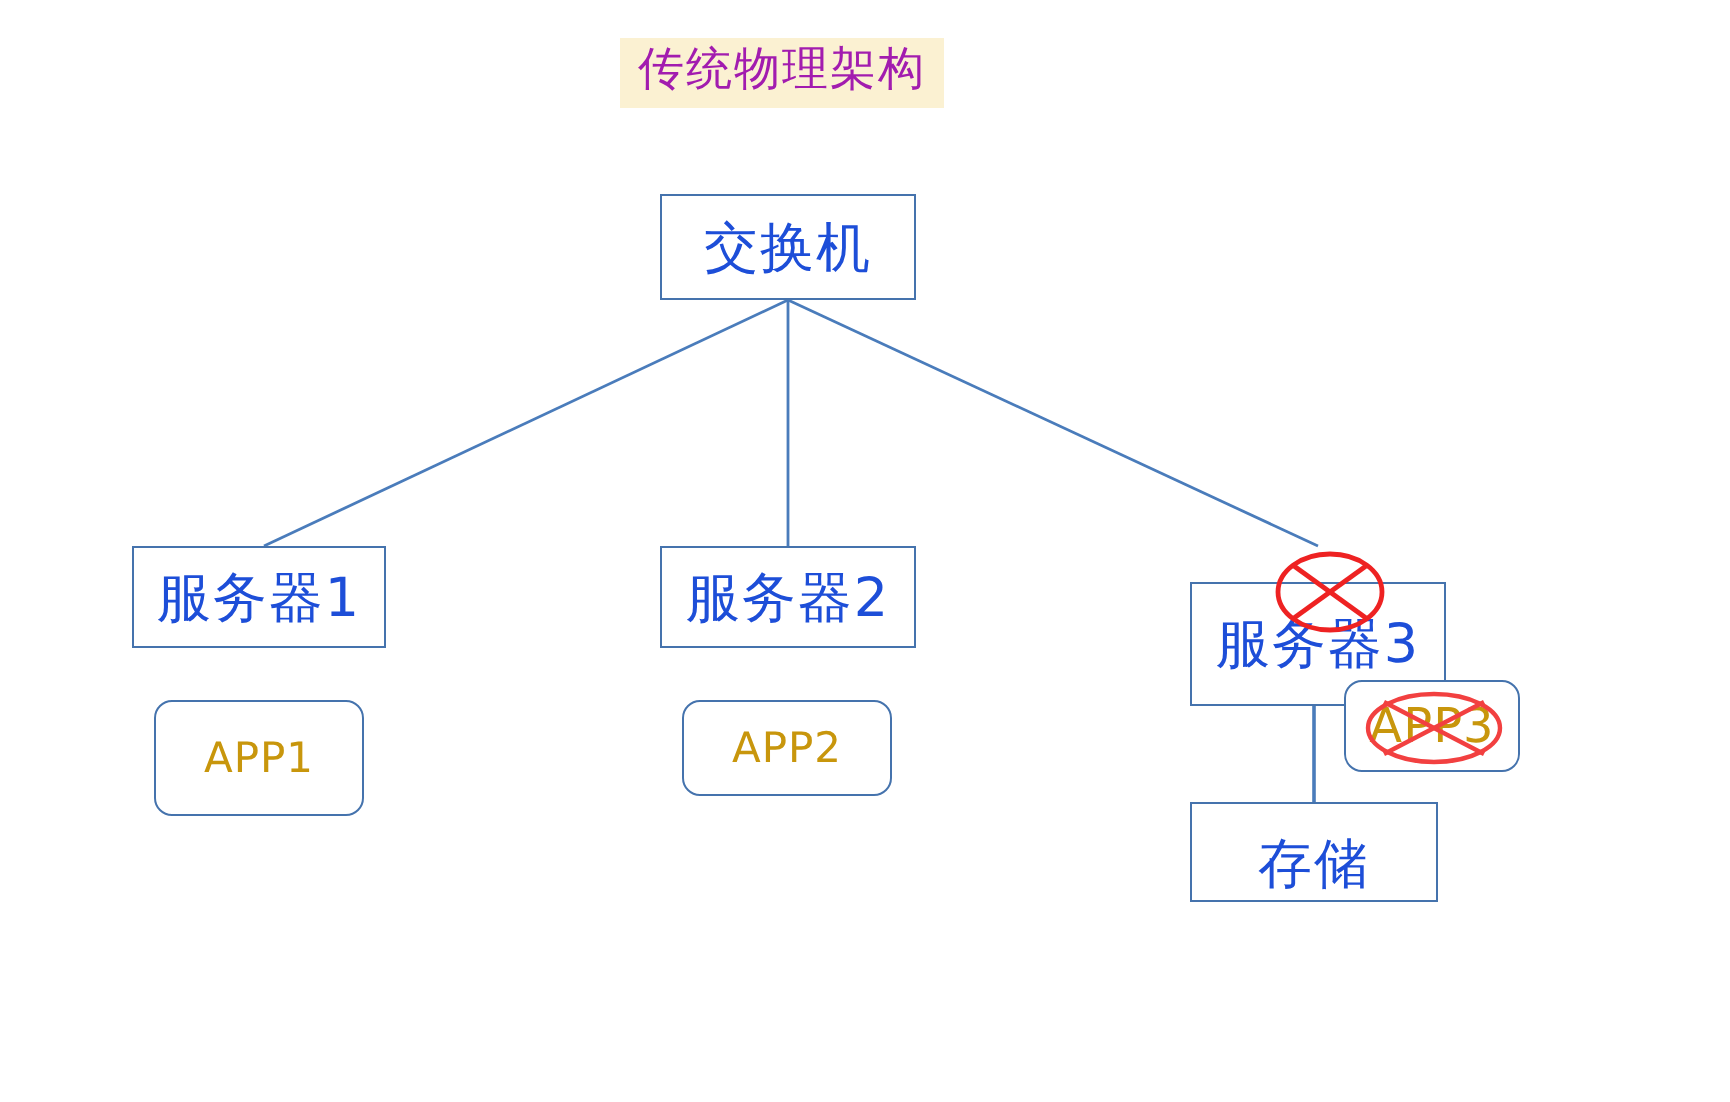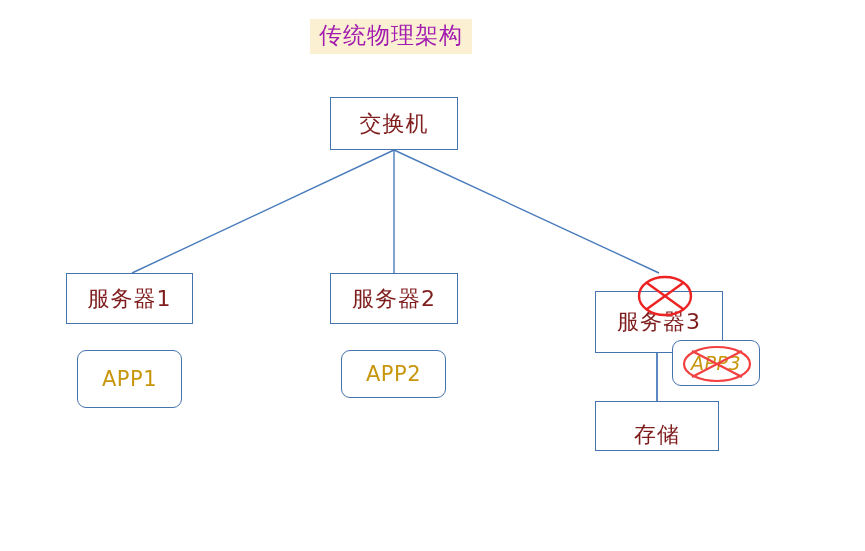--- a/index.html
+++ b/index.html
@@ -58,42 +58,42 @@
   }
   .node.rounded {
     border-radius: 9px;
   }
   .node-label {
     display: block;
   }
 
   
   .device .node-label {
-    font-size: 22px;
+    font-size: 27px;
     letter-spacing: 1px;
-    color: #7f1d1d;
+    color: #1d4ed8;
   }
 
   
   .app .node-label {
     font-size: 21px;
     letter-spacing: 0.5px;
     color: #c8960c;
   }
 
   
   #node-switch   { left: 330px; top: 97px;  width: 128px; height: 53px; }
   #node-server1  { left: 66px;  top: 273px; width: 127px; height: 51px; }
   #node-server2  { left: 330px; top: 273px; width: 128px; height: 51px; }
   #node-server3  { left: 595px; top: 273px; width: 128px; height: 62px; margin-top: 18px; }
   #node-storage  { left: 595px; top: 401px; width: 124px; height: 50px; align-items: flex-end; }
   #node-app1     { left: 77px;  top: 350px; width: 105px; height: 58px; }
   #node-app2     { left: 341px; top: 350px; width: 105px; height: 48px; }
   #node-app3     { left: 672px; top: 340px; width: 88px;  height: 46px; }
-  #node-app3 .node-label { font-size: 19px; font-style: italic; }
+  #node-app3 .node-label { font-size: 24px; }
 
   
   .strike-mark {
     position: absolute;
     pointer-events: none;
   }
   #strike-server3 { left: 636px; top: 274px; width: 58px; height: 44px; }
   #strike-app3    { left: 682px; top: 344px; width: 70px; height: 40px; }
 </style>
 </head>

